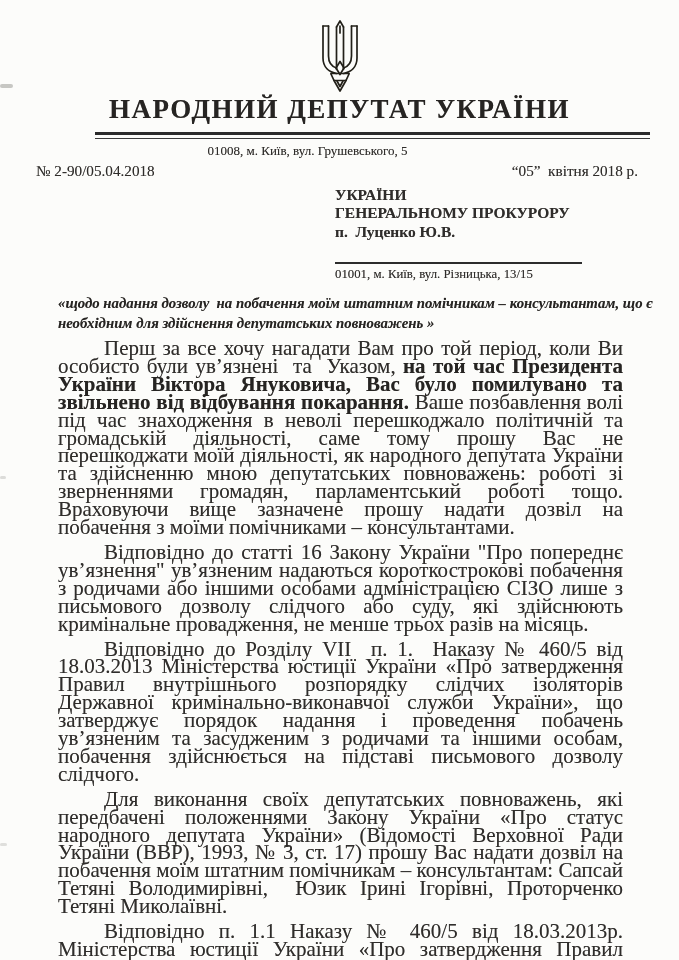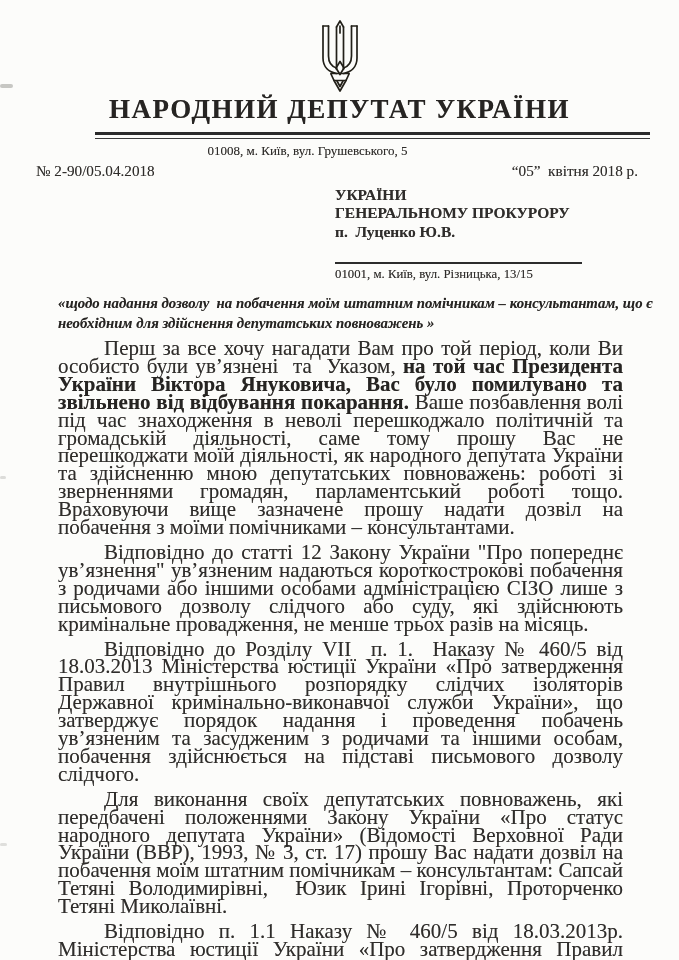--- a/index.html
+++ b/index.html
@@ -100,21 +100,21 @@
     <div class="addressee-small">01001, м. Київ, вул. Різницька, 13/15</div>
   </div>
 
   <div class="content">
 
     <div class="subject">«щодо надання дозволу&nbsp; на побачення моїм штатним помічникам – консультантам, що є необхідним для здійснення депутатських повноважень »</div>
 
 
     <div class="body-text">
       <p><span>Перш за все хочу нагадати Вам про той період, коли Ви особисто були ув’язнені&nbsp; та&nbsp; Указом, </span><span class="b">на той час Президента України Віктора Януковича, Вас було помилувано та звільнено від відбування покарання.</span><span> Ваше позбавлення волі під час знаходження в неволі перешкоджало політичній та громадській діяльності, саме тому прошу Вас не перешкоджати моїй діяльності, як народного депутата України та здійсненню мною депутатських повноважень: роботі зі зверненнями громадян, парламентський роботі тощо. Враховуючи вище зазначене прошу надати дозвіл на побачення з моїми помічниками – консультантами.</span></p>
-      <p>Відповідно до статті 12 Закону України "Про попереднє ув’язнення" ув’язненим надаються короткострокові побачення з родичами або іншими особами адміністрацією СІЗО лише з письмового дозволу слідчого або суду, які здійснюють кримінальне провадження, не менше трьох разів на місяць.</p>
+      <p>Відповідно до статті 16 Закону України "Про попереднє ув’язнення" ув’язненим надаються короткострокові побачення з родичами або іншими особами адміністрацією СІЗО лише з письмового дозволу слідчого або суду, які здійснюють кримінальне провадження, не менше трьох разів на місяць.</p>
       <p>Відповідно до Розділу VII&nbsp; п. 1.&nbsp; Наказу № 460/5 від 18.03.2013 Міністерства юстиції України «Про затвердження Правил внутрішнього розпорядку слідчих ізоляторів Державної кримінально-виконавчої служби України», що затверджує порядок надання і проведення побачень ув’язненим та засудженим з родичами та іншими особам, побачення здійснюється на підставі письмового дозволу слідчого.</p>
       <p>Для виконання своїх депутатських повноважень, які передбачені положеннями Закону України «Про статус народного депутата України» (Відомості Верховної Ради України (ВВР), 1993, № 3, ст. 17) прошу Вас надати дозвіл на побачення моїм штатним помічникам – консультантам: Сапсай Тетяні Володимирівні,&nbsp; Юзик Ірині Ігорівні, Проторченко Тетяні Миколаївні.</p>
       <p>Відповідно п. 1.1 Наказу № 460/5 від 18.03.2013р. Міністерства юстиції України «Про затвердження Правил внутрішнього розпорядку слідчих ізоляторів Державної кримінально-виконавчої служби України», дозвіл слідчого або суду, які здійснюють кримінальне провадження, завірений гербовою печаткою, дійсний тільки на одне побачення, тому прошу видати кілька дозволів на побачення моїм штатним помічникам – консультантам: Сапсай Тетяні Володимирівні,&nbsp; Юзик Ірині Ігорівні, Проторченко Тетяні Миколаївні.</p>
     </div>
 
     <div class="signoff">
       <div class="closing">
         <div>З особам,</div>
         <div>народний депутат України</div>
       </div>

